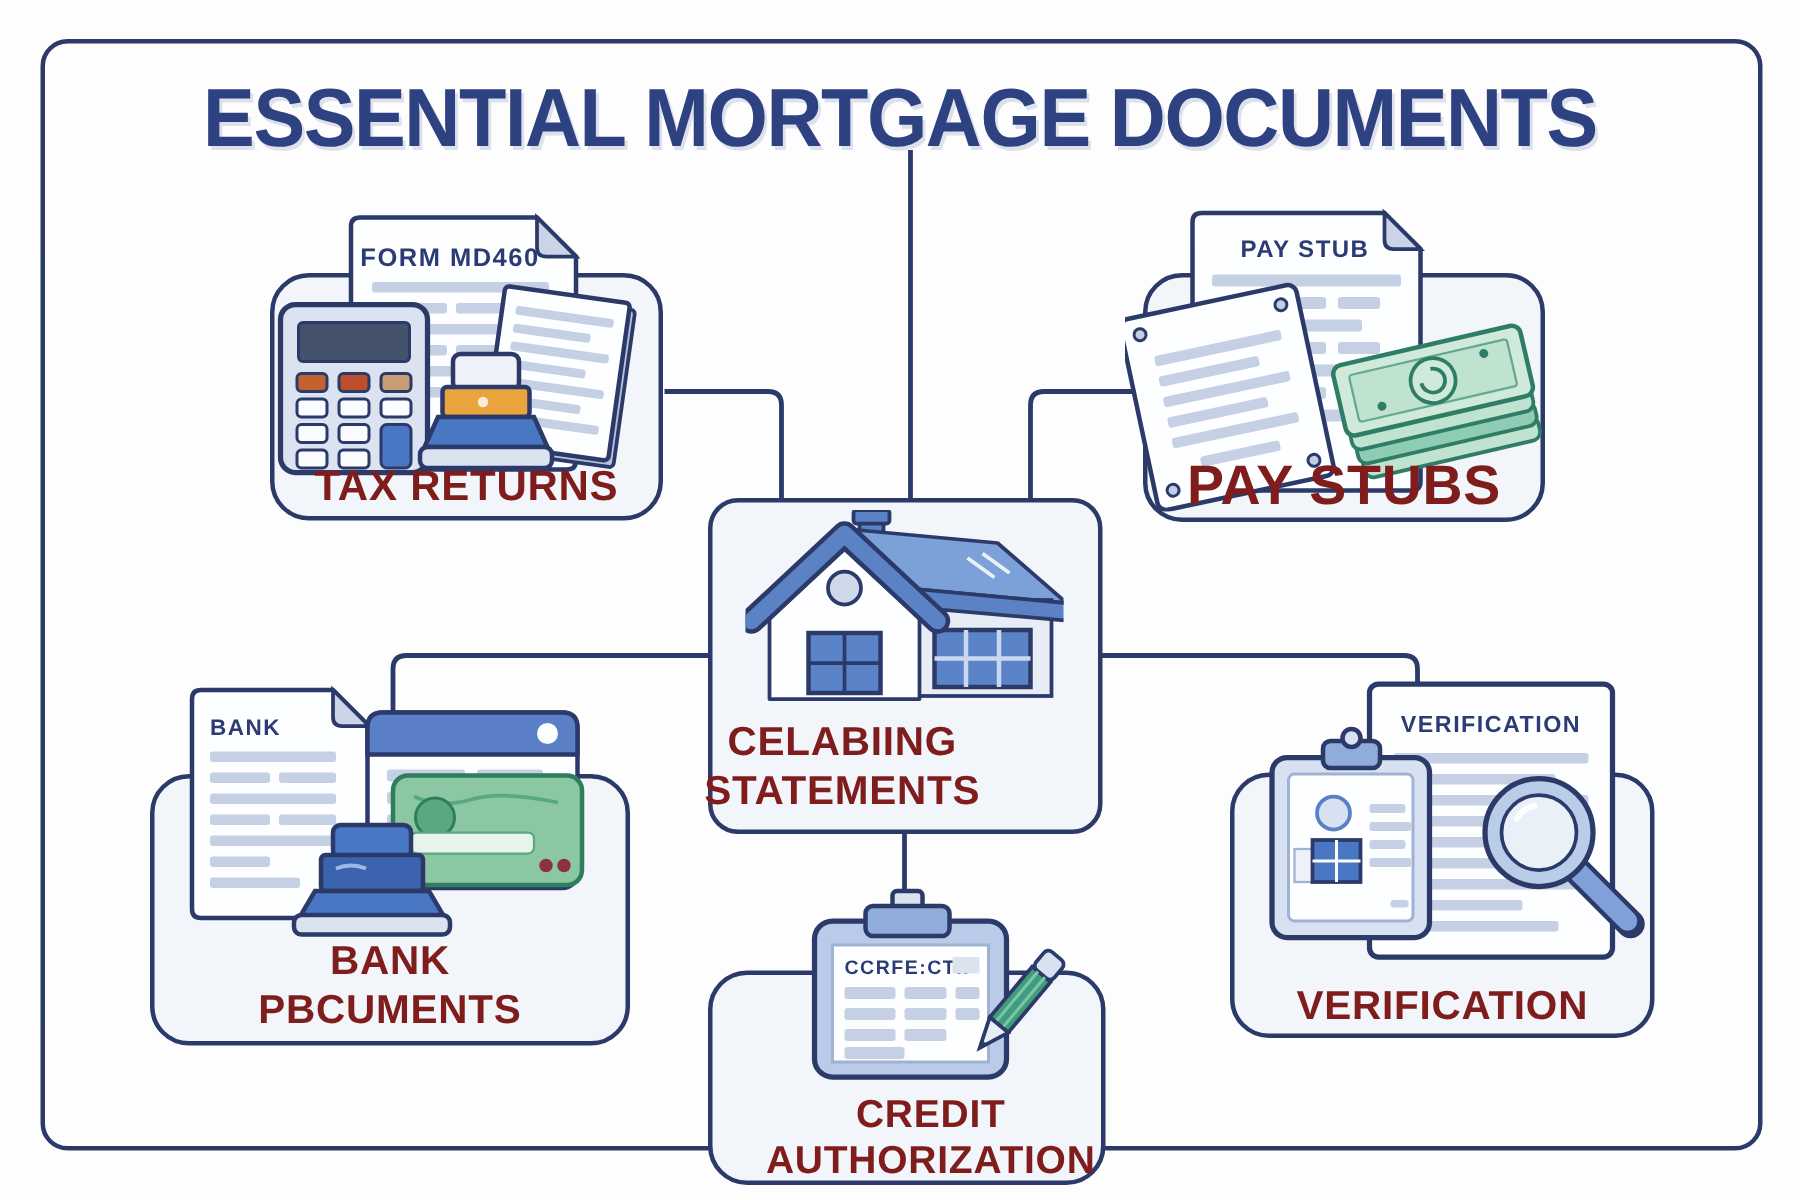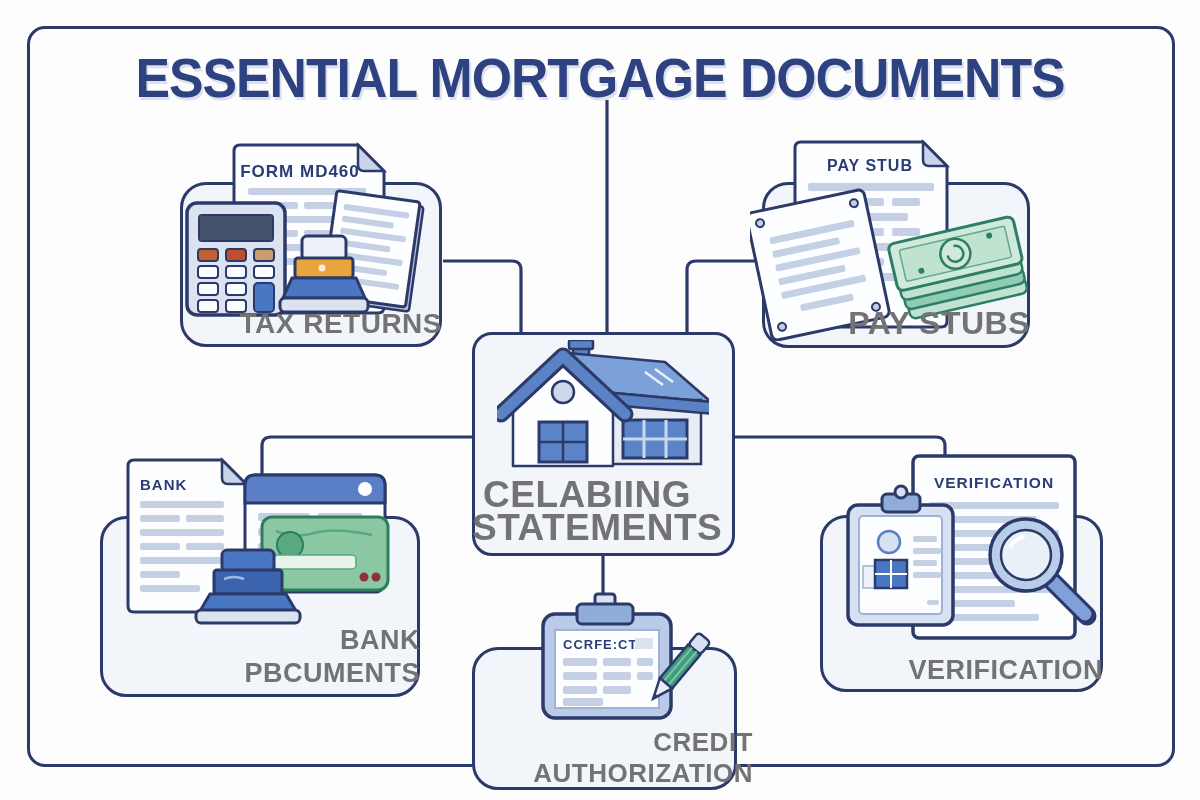--- a/index.html
+++ b/index.html
@@ -7,21 +7,21 @@
          font-family:"Liberation Sans",sans-serif;border-radius:13px;}
   #outer-border{position:absolute;left:27px;top:26px;width:1148px;height:741px;
                 border:3px solid #2c3a6a;border-radius:18px;box-sizing:border-box;}
   #title{position:absolute;left:0;top:46px;width:1200px;text-align:center;
          font-size:55px;font-weight:bold;color:#2e4180;letter-spacing:-1px;
          transform:scaleX(.94);transform-origin:50% 50%;
          text-shadow:2px 3px 0 rgba(160,172,200,.35);white-space:nowrap;}
   .box{position:absolute;background:#f2f5fa;border:3px solid #2c3a6a;border-radius:26px;
        box-sizing:border-box;}
   .illus{position:absolute;}
-  .label{position:absolute;text-align:right;font-weight:bold;color:#737373;
+  .label{position:absolute;text-align:center;font-weight:bold;color:#7f1d1d;
          letter-spacing:.5px;line-height:33px;}
   .doc-head{font-family:"Liberation Sans",sans-serif;font-weight:bold;fill:#2b3c74;letter-spacing:1px;}
   .doc-line{fill:#c5d0e4;}
   svg text{user-select:none;}
 </style>
 </head>
 <body>
 
 <div id="stage">
 
@@ -281,22 +281,22 @@
     <circle cx="66" cy="52" r="11" fill="#cdd8ea" stroke="#2c3a6a" stroke-width="2.5"></circle>
     <g>
       <rect x="42" y="82" width="48" height="40" fill="#5b84c8" stroke="#2c3a6a" stroke-width="3"></rect>
       <path d="M66 82 v40 M42 102 h48" stroke="#2c3a6a" stroke-width="2.5"></path>
     </g>
     <path d="M4 74 L66 16 L128 74" fill="none" stroke="#2c3a6a" stroke-width="17" stroke-linecap="round" stroke-linejoin="round"></path>
     <path d="M4 74 L66 16 L128 74" fill="none" stroke="#5b82c4" stroke-width="11" stroke-linecap="round" stroke-linejoin="round"></path>
   </svg>
 
   <div class="label" style="left:180px;top:307px;width:262px;font-size:28px">TAX RETURNS</div>
-  <div class="label" style="left:762px;top:307px;width:268px;font-size:32px">PAY STUBS</div>
-  <div class="label" style="left:472px;top:478px;width:219px;font-size:37px">
+  <div class="label" style="left:762px;top:307px;width:268px;font-size:37px">PAY STUBS</div>
+  <div class="label" style="left:452px;top:478px;width:219px;font-size:27px">
     <span>CELABIING</span><br>
     <span>STATEMENTS</span>
   </div>
   <div class="label" style="left:100px;top:624px;width:320px;font-size:27px">
     <span>BANK</span><br>
     <span>PBCUMENTS</span>
   </div>
   <div class="label" style="left:820px;top:621px;width:283px;font-size:27px">
     <br>
     <span>VERIFICATION</span>

